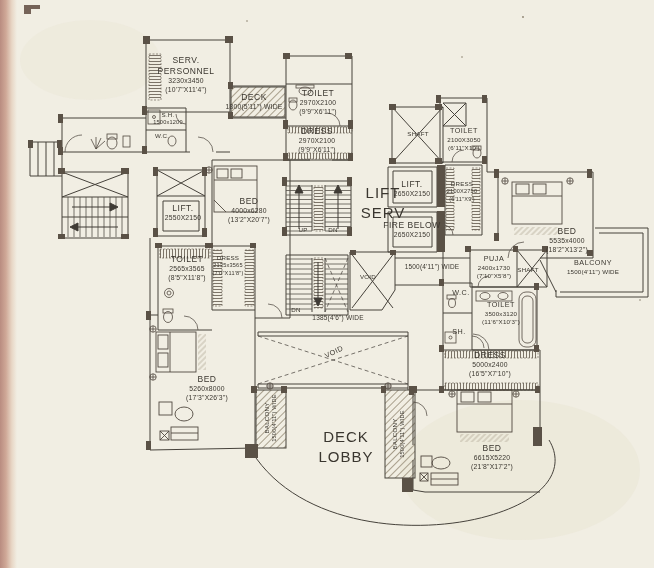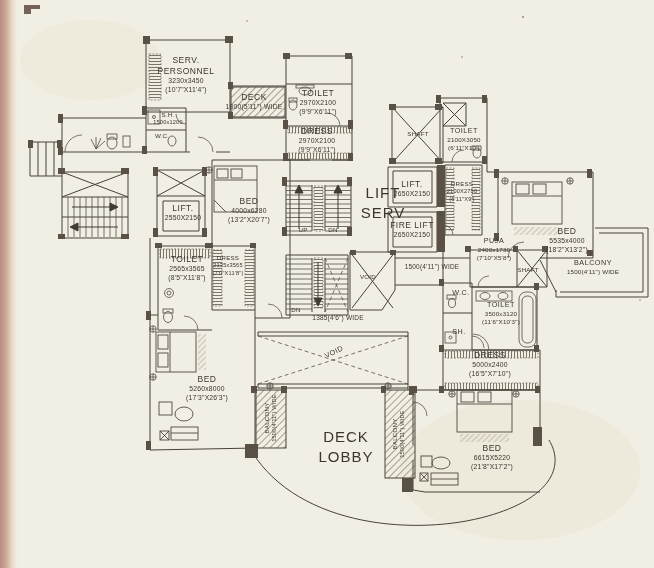--- a/index.html
+++ b/index.html
@@ -382,21 +382,21 @@
   <span class="n">SERV</span>
 </div>
 <div class="lbl tny" style="left:418px;top:130px">
   <span class="n">SHAFT</span>
 </div>
 <div class="lbl" style="left:412px;top:179px">
   <span class="n">LIFT.</span>
   <span class="d">2650X2150</span>
 </div>
 <div class="lbl" style="left:412px;top:220px">
-  <span class="n">FIRE LIFT</span>
+  <span class="n">FIRE BELOW</span>
   <span class="d">2650X2150</span>
 </div>
 <div class="lbl sm" style="left:464px;top:126px">
   <span class="n">TOILET</span>
   <span class="d">2100X3050</span>
   <span class="d">(6'11"X10')</span>
 </div>
 <div class="lb l tny lbl" style="left:462px;top:180px">
   <span class="n">DRESS</span>
   <span class="d">2100X2750</span>
@@ -404,21 +404,21 @@
 </div>
 <div class="lbl" style="left:567px;top:226px">
   <span class="n">BED</span>
   <span class="d">5535x4000</span>
   <span class="d">(18'2"X13'2")</span>
 </div>
 <div class="lbl sm" style="left:593px;top:258px">
   <span class="n">BALCONY</span>
   <span class="d">1500(4'11") WIDE</span>
 </div>
-<div class="lbl sm" style="left:494px;top:236px">
+<div class="lbl sm" style="left:494px;top:254px">
   <span class="n">PUJA</span>
   <span class="d">2400x1730</span>
   <span class="d">(7'10"X5'8")</span>
 </div>
 <div class="lbl tny" style="left:528px;top:266px">
   <span class="n">SHAFT</span>
 </div>
 <div class="lbl sm" style="left:461px;top:288px">
   <span class="n">W.C.</span>
 </div>

